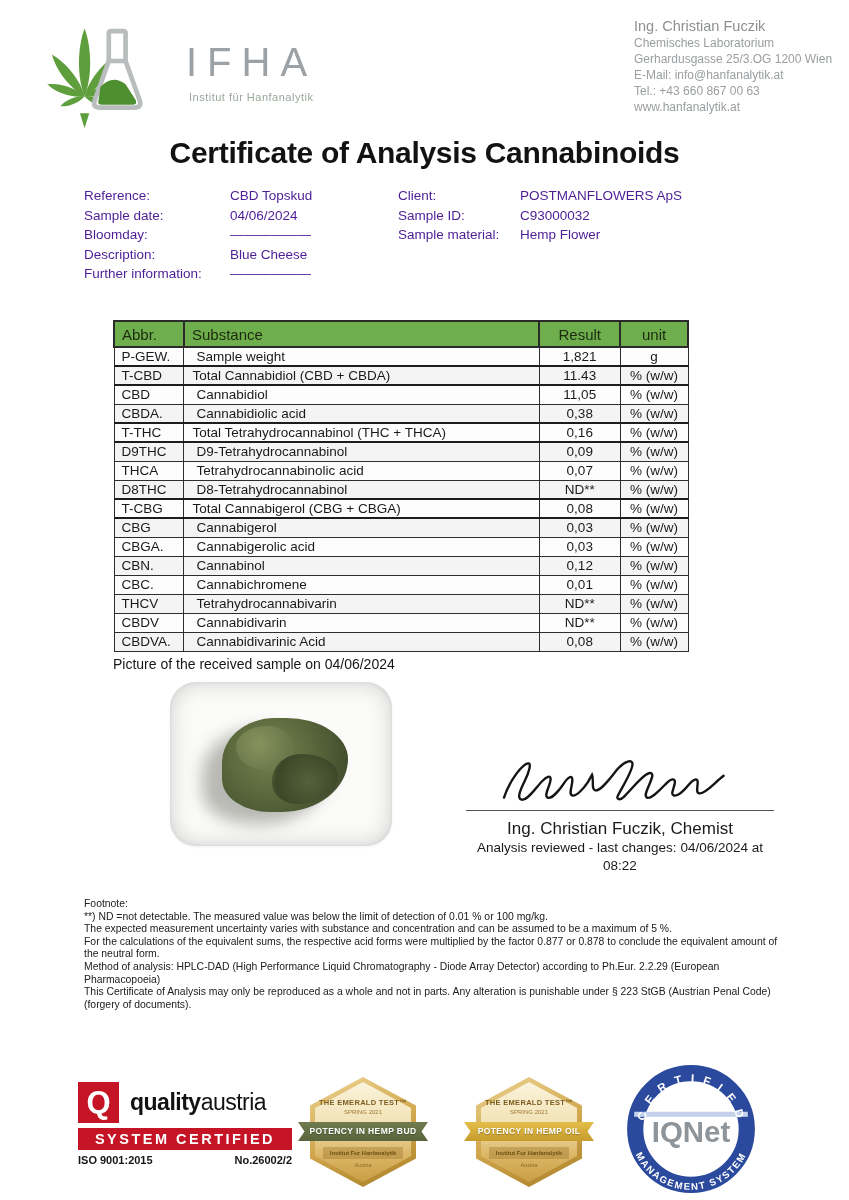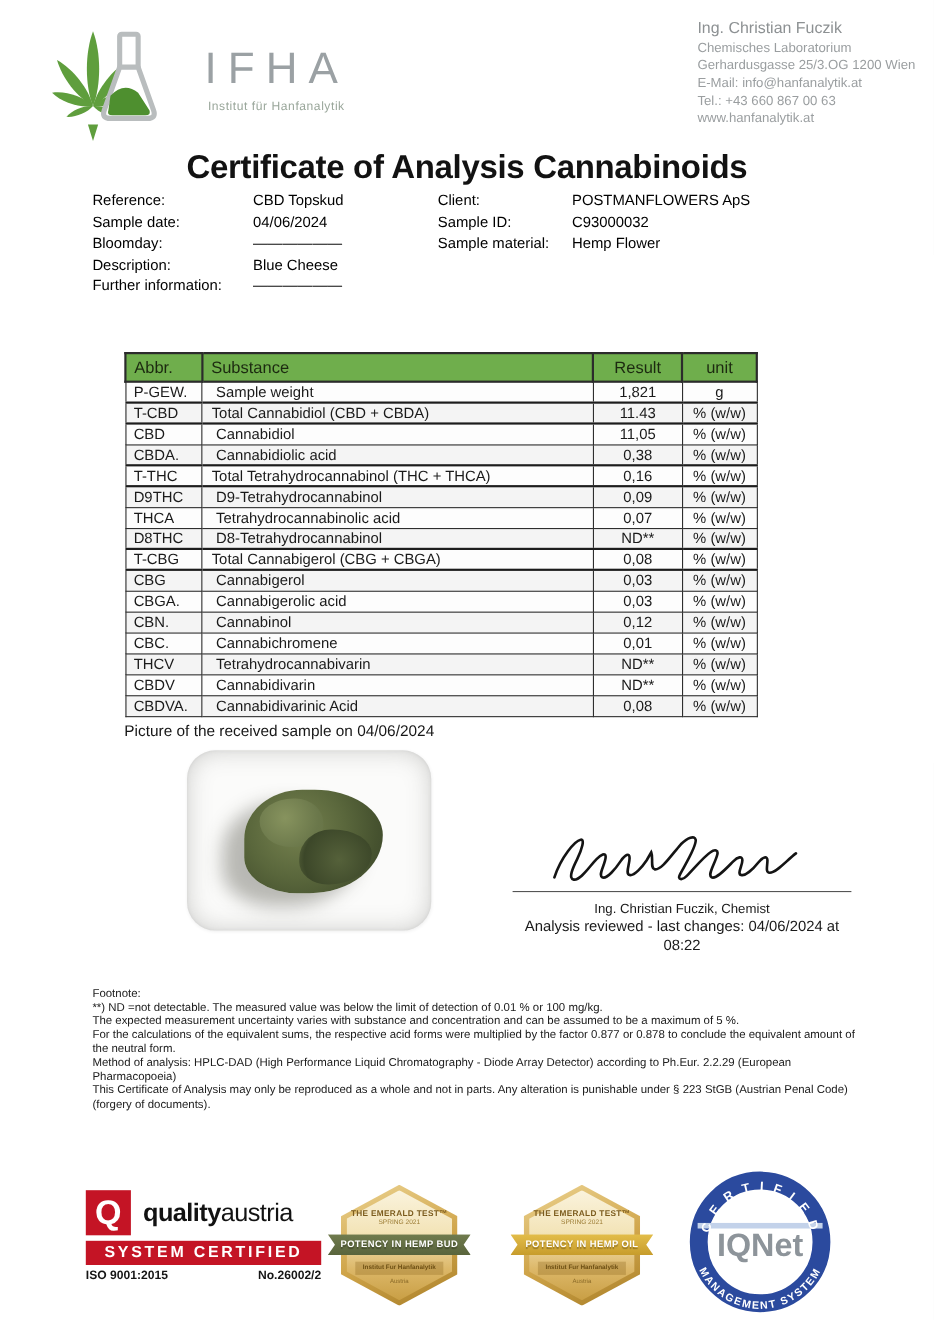--- a/index.html
+++ b/index.html
@@ -21,21 +21,21 @@
   }
   .contact { position:absolute; left:634px; top:18px; width:200px; line-height:16px; }
   .contact-name { font-size:14.5px; color:#8d9193; margin-bottom:1px; }
   .contact-line { font-size:12px; color:#9a9ea0; }
 
   
   .doc-title {
     position:absolute; left:0; top:136px; width:100%; text-align:center;
     font-size:30px; font-weight:700; letter-spacing:-0.3px; color:#121212;
   }
-  .info-block { position:absolute; top:172px; font-size:13.5px; color:#000000; }
+  .info-block { position:absolute; top:186px; font-size:13.5px; color:#4c1d95; }
   .info-left  { left:84px;  width:310px; }
   .info-right { left:398px; width:330px; }
   .info-row { display:grid; line-height:19.5px; }
   .info-left  .info-row { grid-template-columns:146px auto; }
   .info-right .info-row { grid-template-columns:122px auto; }
   .info-label { }
   .info-value { }
 
   
   .main-col { position:absolute; left:113px; top:320px; width:576px; }
@@ -79,21 +79,21 @@
     content:""; position:absolute; right:10px; bottom:8px; width:66px; height:50px;
     background: radial-gradient(circle at 55% 55%, #55613a, #3c4729 70%, transparent 100%);
     border-radius: 45% 55% 60% 40% / 55% 45% 58% 42%;
   }
 
   
   .sig-block { position:absolute; left:452px; top:746px; width:336px; text-align:center; }
   .sig-role { font-size:13.5px; color:#161616; }
   .sig-svg { display:block; margin:6px auto 0; }
   .sig-line { border:none; border-top:1.5px solid #555; width:308px; margin:0 auto; }
-  .sig-name { margin-top:8px; font-size:12px; }
+  .sig-name { margin-top:8px; font-size:17px; }
   .sig-review { font-size:13.5px; line-height:18px; }
 
   
   .footnote { position:absolute; left:84px; top:898px; width:708px; font-size:10.4px; line-height:12.6px; color:#202020; }
 
   
   .qa-badge { position:absolute; left:78px; top:1082px; width:214px; }
   .qa-top { display:flex; align-items:center; }
   .qa-q { width:41px; height:41px; background:#c41425; color:#fff; font-weight:700; font-size:31px;
           display:flex; align-items:center; justify-content:center; }

